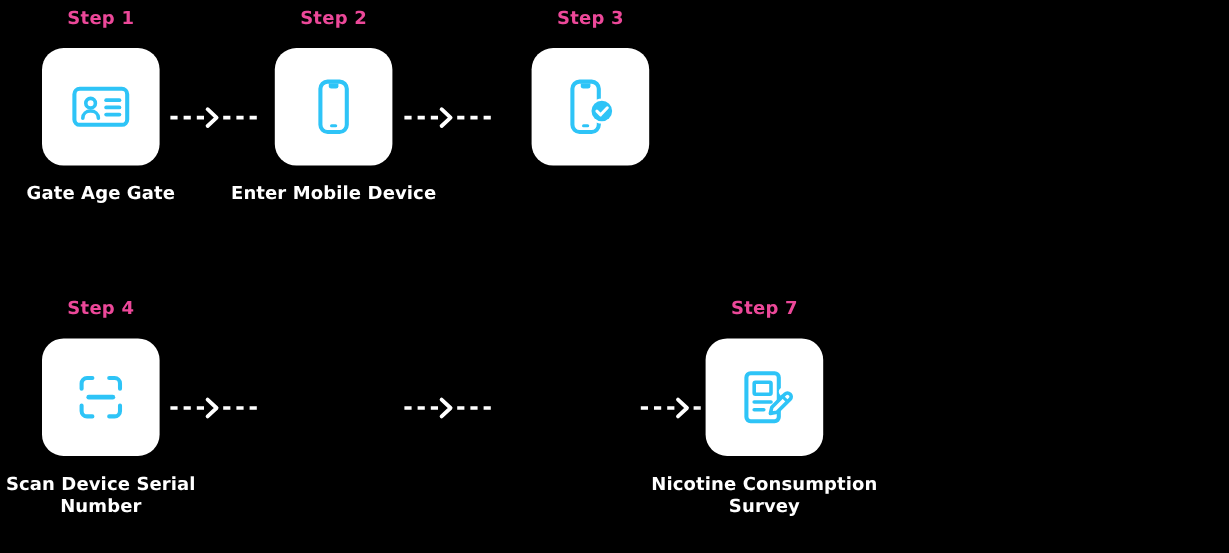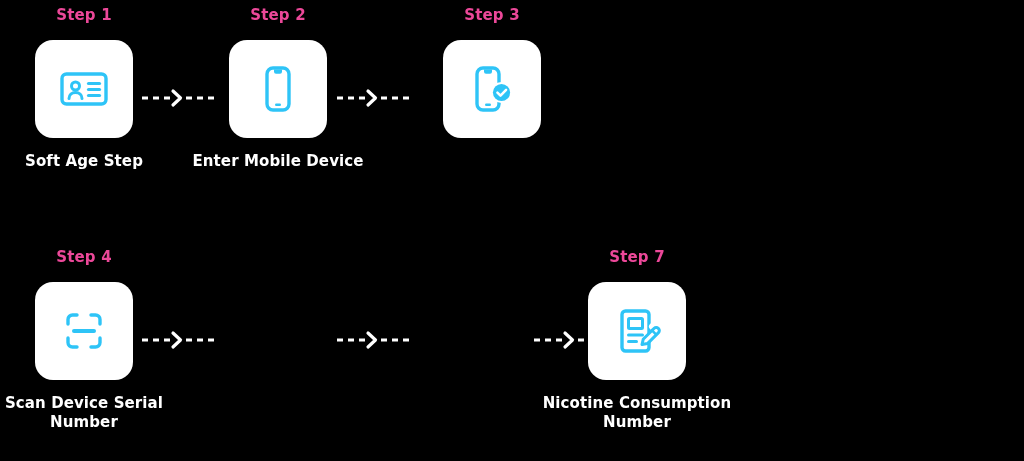--- a/index.html
+++ b/index.html
@@ -94,21 +94,21 @@
         <svg width="56" height="56" viewBox="0 0 56 56" fill="none">
           <rect x="6" y="13" width="44" height="30" rx="4.5" stroke="#2ec4f7" stroke-width="3.4"></rect>
           <circle cx="19.5" cy="25" r="4" stroke="#2ec4f7" stroke-width="3"></circle>
           <path d="M13 37.5c0-3.6 2.9-6 6.5-6s6.5 2.4 6.5 6" stroke="#2ec4f7" stroke-width="3" stroke-linecap="round"></path>
           <path d="M32.5 22.5h11" stroke="#2ec4f7" stroke-width="3.2" stroke-linecap="round"></path>
           <path d="M32.5 28.5h11" stroke="#2ec4f7" stroke-width="3.2" stroke-linecap="round"></path>
           <path d="M32.5 34.5h11" stroke="#2ec4f7" stroke-width="3.2" stroke-linecap="round"></path>
         </svg>
       </span>
     </div>
-    <div class="step-label">Soft Age Step</div>
+    <div class="step-label">Gate Age Gate</div>
   </div>
 
   <div class="connector conn-r1 conn-a">
     <svg width="78" height="22" viewBox="0 0 78 22" fill="none">
       <path d="M1 11h28" stroke="#ffffff" stroke-width="3" stroke-linecap="butt" stroke-dasharray="6 5"></path>
       <path d="M32 4l7.5 7L32 18" stroke="#ffffff" stroke-width="3.2" stroke-linecap="round" stroke-linejoin="round"></path>
       <path d="M45 11h32" stroke="#ffffff" stroke-width="3" stroke-linecap="butt" stroke-dasharray="6 5"></path>
     </svg>
   </div>
 
@@ -200,16 +200,16 @@
           <rect x="13" y="8" width="27" height="40" rx="3.5" stroke="#2ec4f7" stroke-width="3.4"></rect>
           <rect x="19.5" y="15.5" width="14" height="10" rx="1" stroke="#2ec4f7" stroke-width="3"></rect>
           <path d="M19.5 32h14" stroke="#2ec4f7" stroke-width="3" stroke-linecap="round"></path>
           <path d="M19.5 38.5h8" stroke="#2ec4f7" stroke-width="3" stroke-linecap="round"></path>
           <path d="M43.5 23.5l3.6 3.6" stroke="#ffffff" stroke-width="7" stroke-linecap="round"></path>
           <path d="M33 41.5l1.2-5.2 11-11a2.8 2.8 0 0 1 4 0l.3.3a2.8 2.8 0 0 1 0 4l-11 11-5.5 0.9z" stroke="#2ec4f7" stroke-width="3" stroke-linejoin="round" fill="#ffffff"></path>
           <path d="M42.8 27.2l3.9 3.9" stroke="#2ec4f7" stroke-width="2.6" stroke-linecap="round"></path>
         </svg>
       </span>
     </div>
-    <div class="step-label">Nicotine Consumption Number</div>
+    <div class="step-label">Nicotine Consumption Survey</div>
   </div>
 
 </div>
 
 </body></html>

